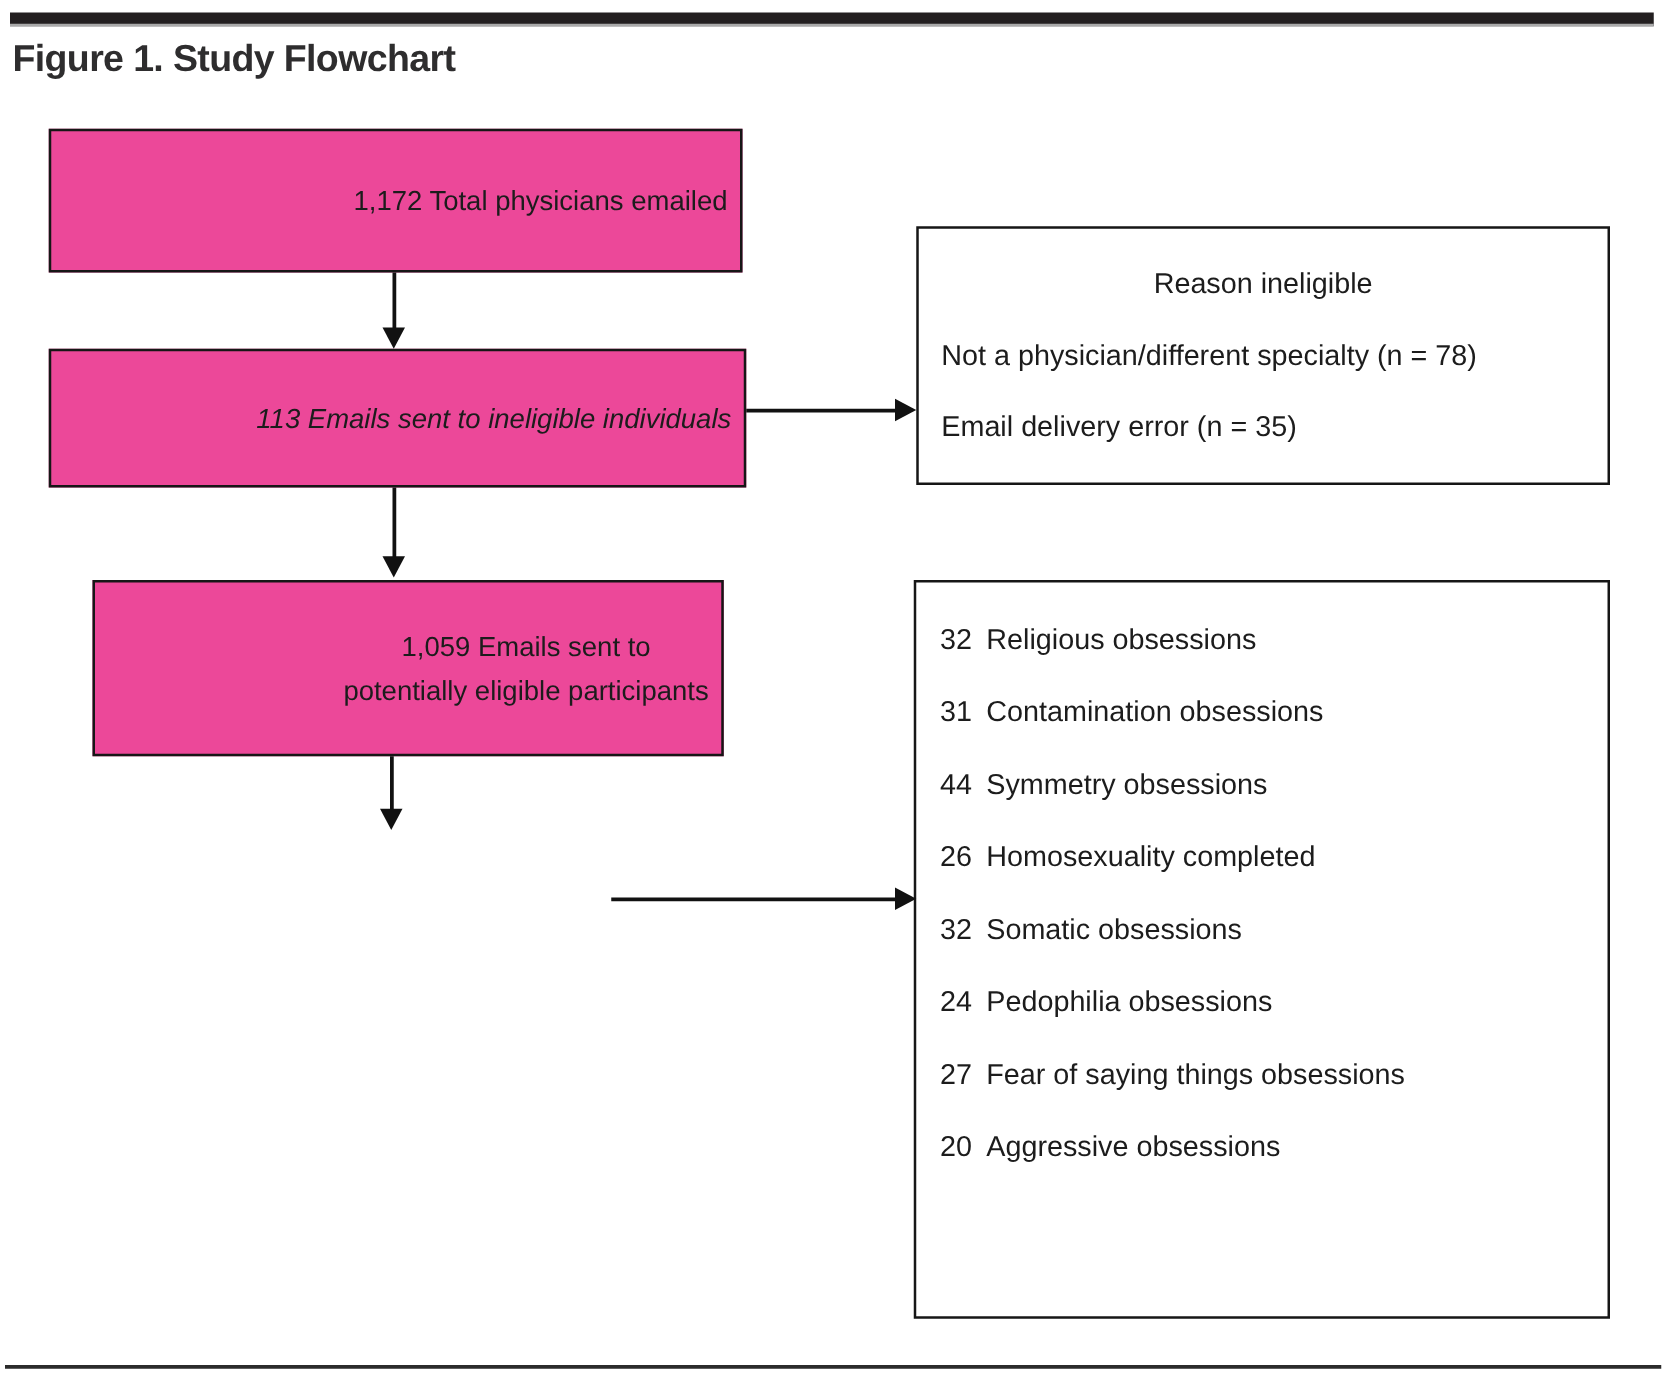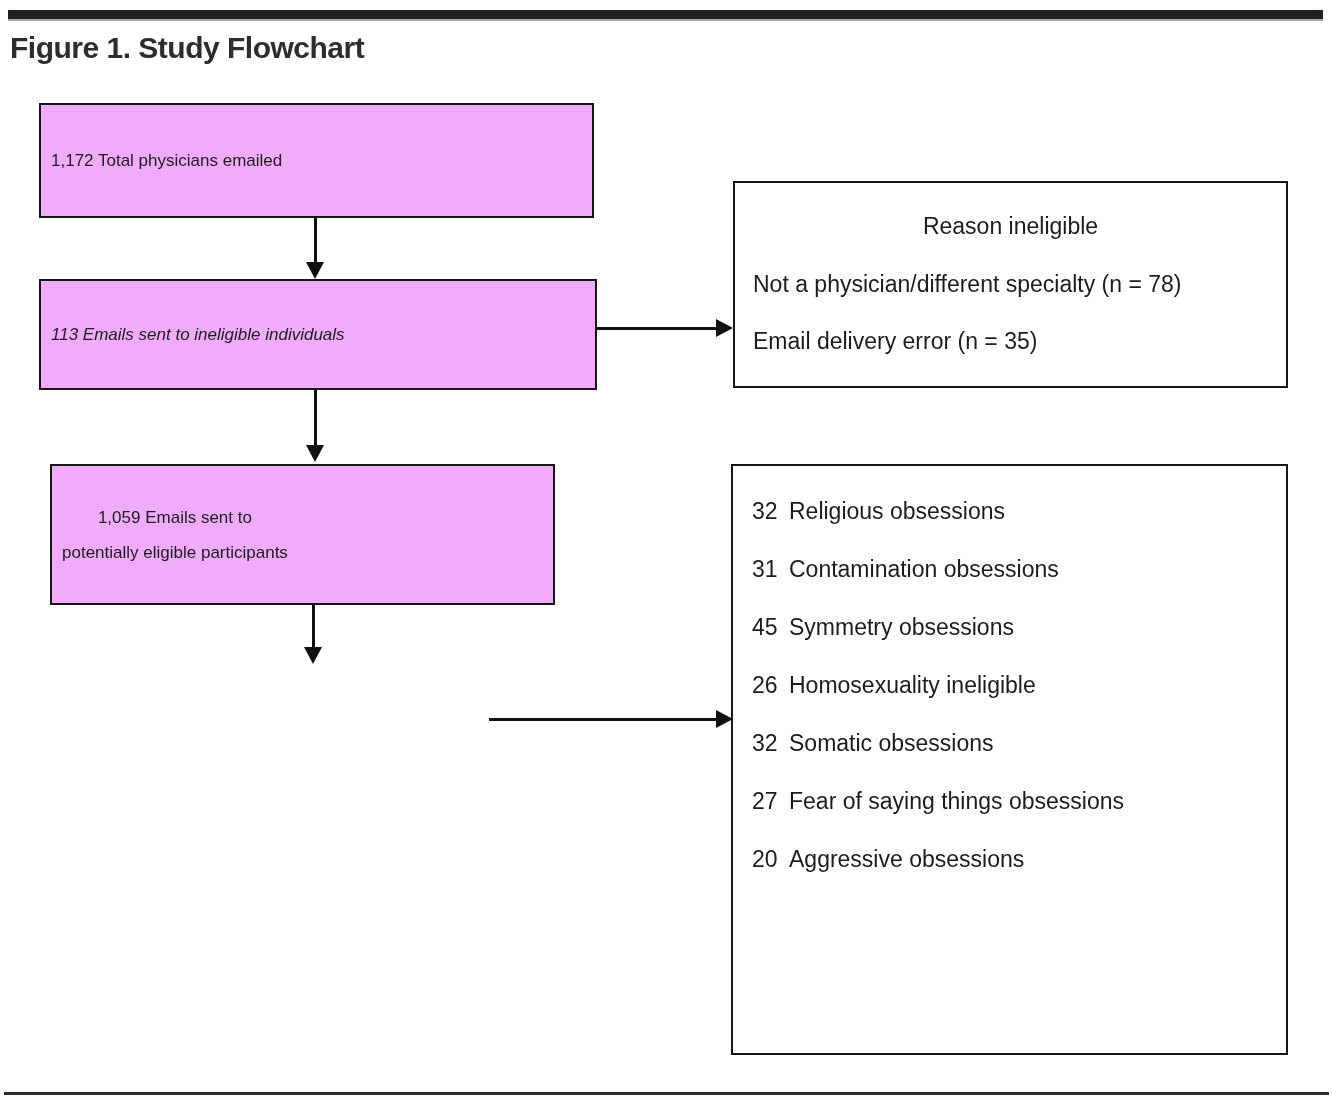--- a/index.html
+++ b/index.html
@@ -41,33 +41,33 @@
     letter-spacing: -0.5px;
     color: #2e2d2e;
     white-space: nowrap;
   }
 
   
   .fbox {
     position: absolute;
     box-sizing: border-box;
     border: 2.5px solid #161616;
-    background: #f0abfc;
+    background: #ec4899;
     display: flex;
     align-items: center;
-    justify-content: flex-start;
+    justify-content: flex-end;
     text-align: center;
-    font-size: 17px;
+    font-size: 22px;
     line-height: 35px;
   }
   .fbox .box-text { padding: 0 10px; }
 
   #box-total     { left: 39px;  top: 103px; width: 555px; height: 115px; }
   #box-inelig    { left: 39px;  top: 279px; width: 558px; height: 111px; font-style: italic; }
-  #box-potential { left: 50px;  top: 464px; width: 505px; height: 141px; }
+  #box-potential { left: 74px;  top: 464px; width: 505px; height: 141px; }
   #box-completed { left: 133px; top: 666px; width: 356px; height: 113px; }
 
   
   .detail-box {
     position: absolute;
     box-sizing: border-box;
     border: 2.5px solid #161616;
     background: #ffffff;
     font-size: 23px;
   }
@@ -167,23 +167,24 @@
     <ul class="reason-list">
       <li>Not a physician/different specialty (n = 78)</li>
       <li>Email delivery error (n = 35)</li>
     </ul>
   </div>
 
   <div class="detail-box" id="surveys-box">
     <ul class="survey-list">
       <li><span class="survey-count">32</span><span>Religious obsessions</span></li>
       <li><span class="survey-count">31</span><span>Contamination obsessions</span></li>
-      <li><span class="survey-count">45</span><span>Symmetry obsessions</span></li>
-      <li><span class="survey-count">26</span><span>Homosexuality ineligible</span></li>
+      <li><span class="survey-count">44</span><span>Symmetry obsessions</span></li>
+      <li><span class="survey-count">26</span><span>Homosexuality completed</span></li>
       <li><span class="survey-count">32</span><span>Somatic obsessions</span></li>
+      <li><span class="survey-count">24</span><span>Pedophilia obsessions</span></li>
       <li><span class="survey-count">27</span><span>Fear of saying things obsessions</span></li>
       <li><span class="survey-count">20</span><span>Aggressive obsessions</span></li>
     </ul>
   </div>
 
   <div class="stem-v" id="a1-stem"></div>
   <div class="head-down" id="a1-head"></div>
 
   <div class="stem-h" id="a2-stem"></div>
   <div class="head-right" id="a2-head"></div>

